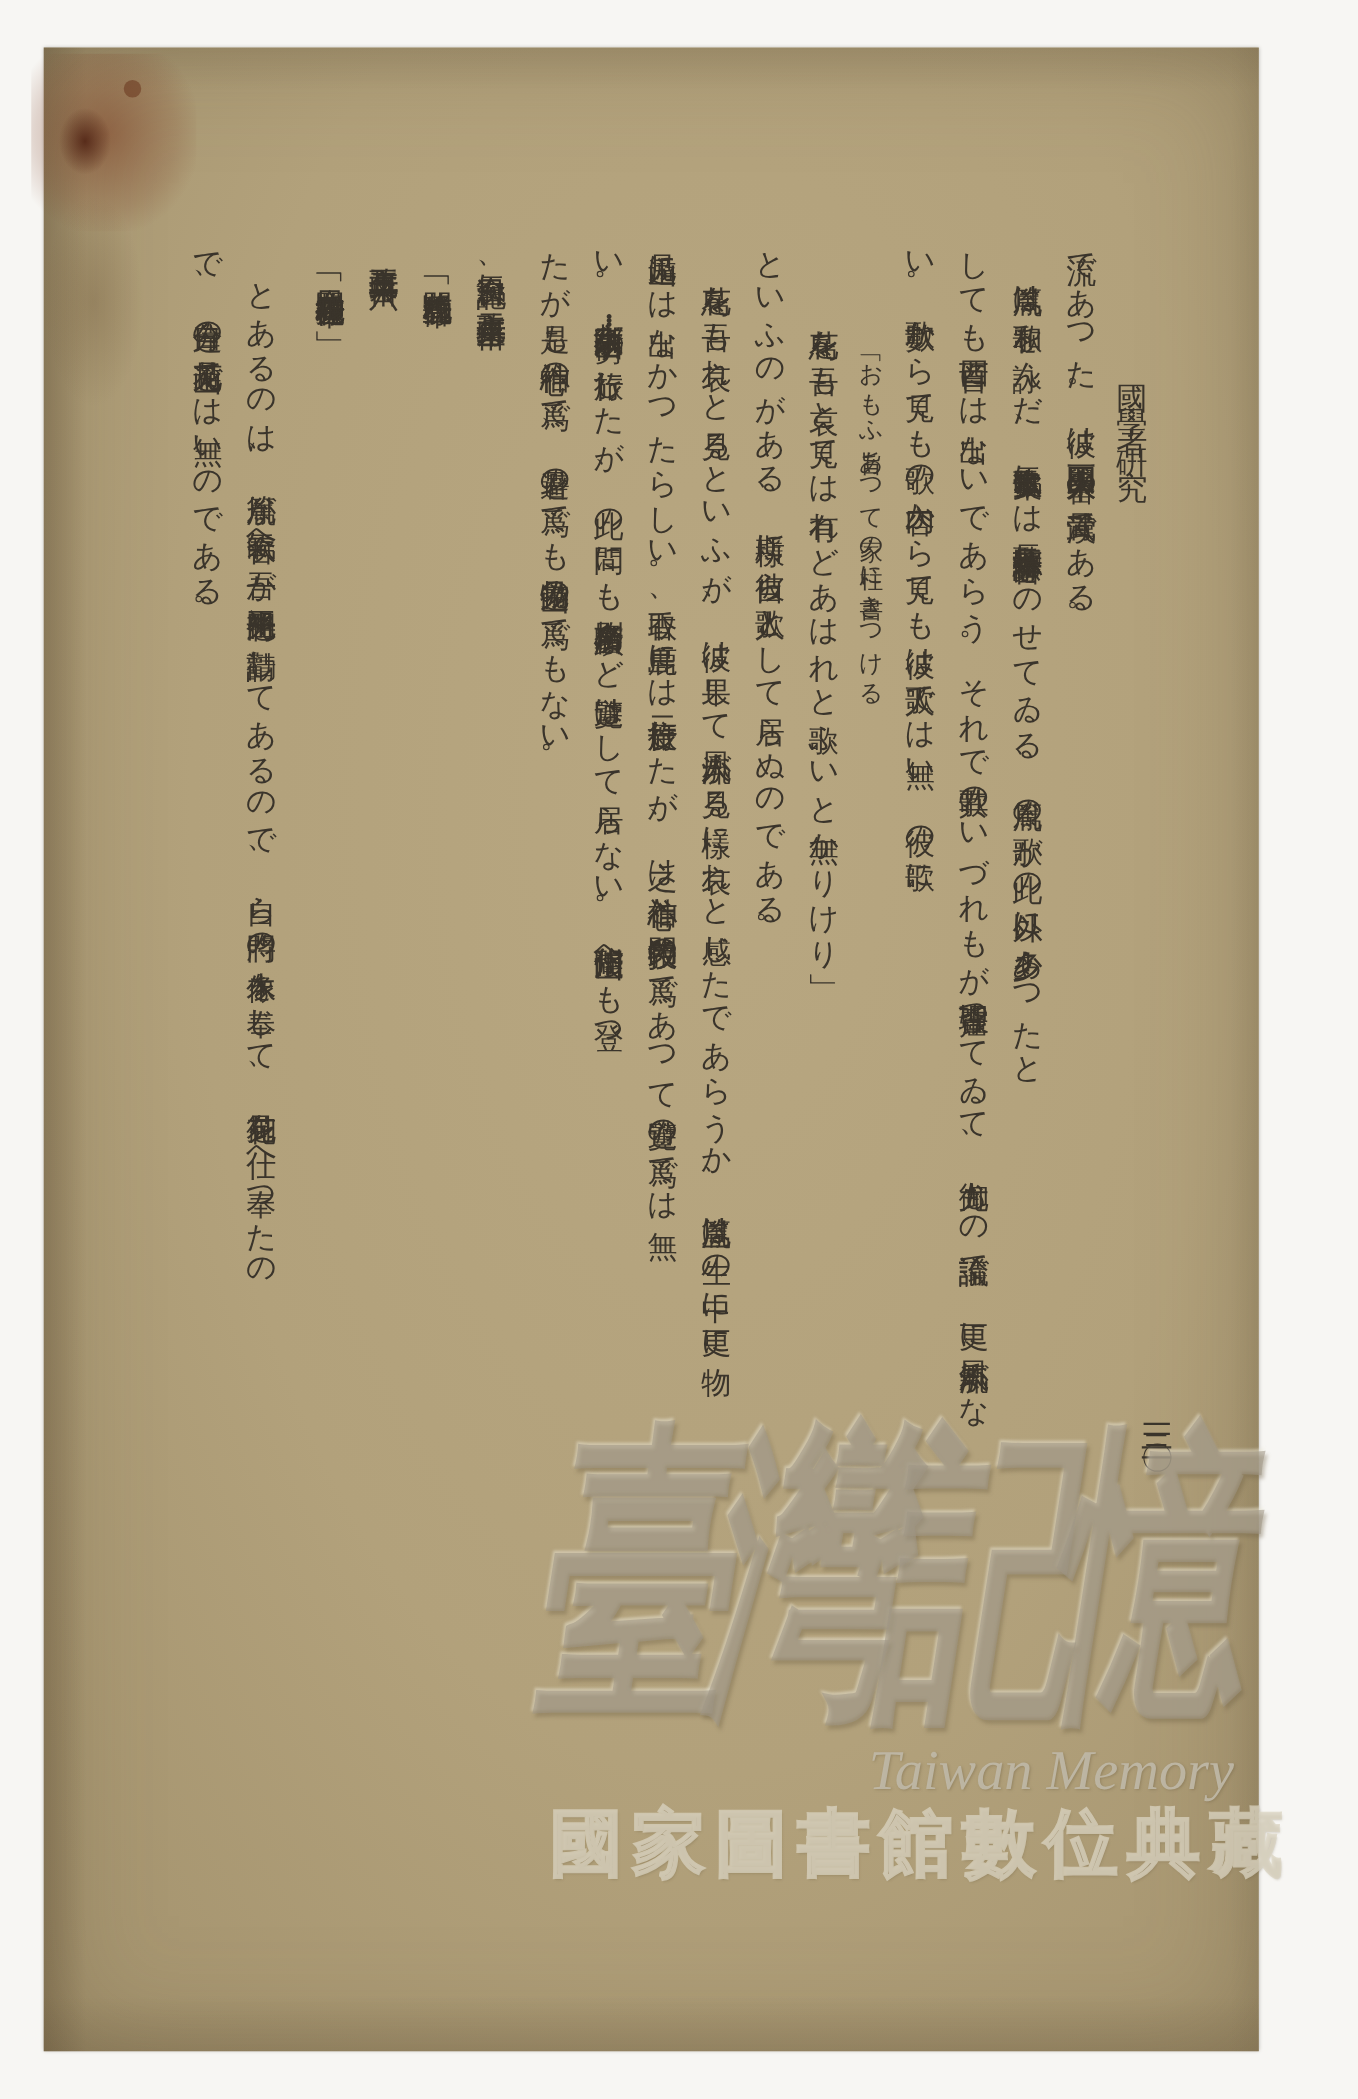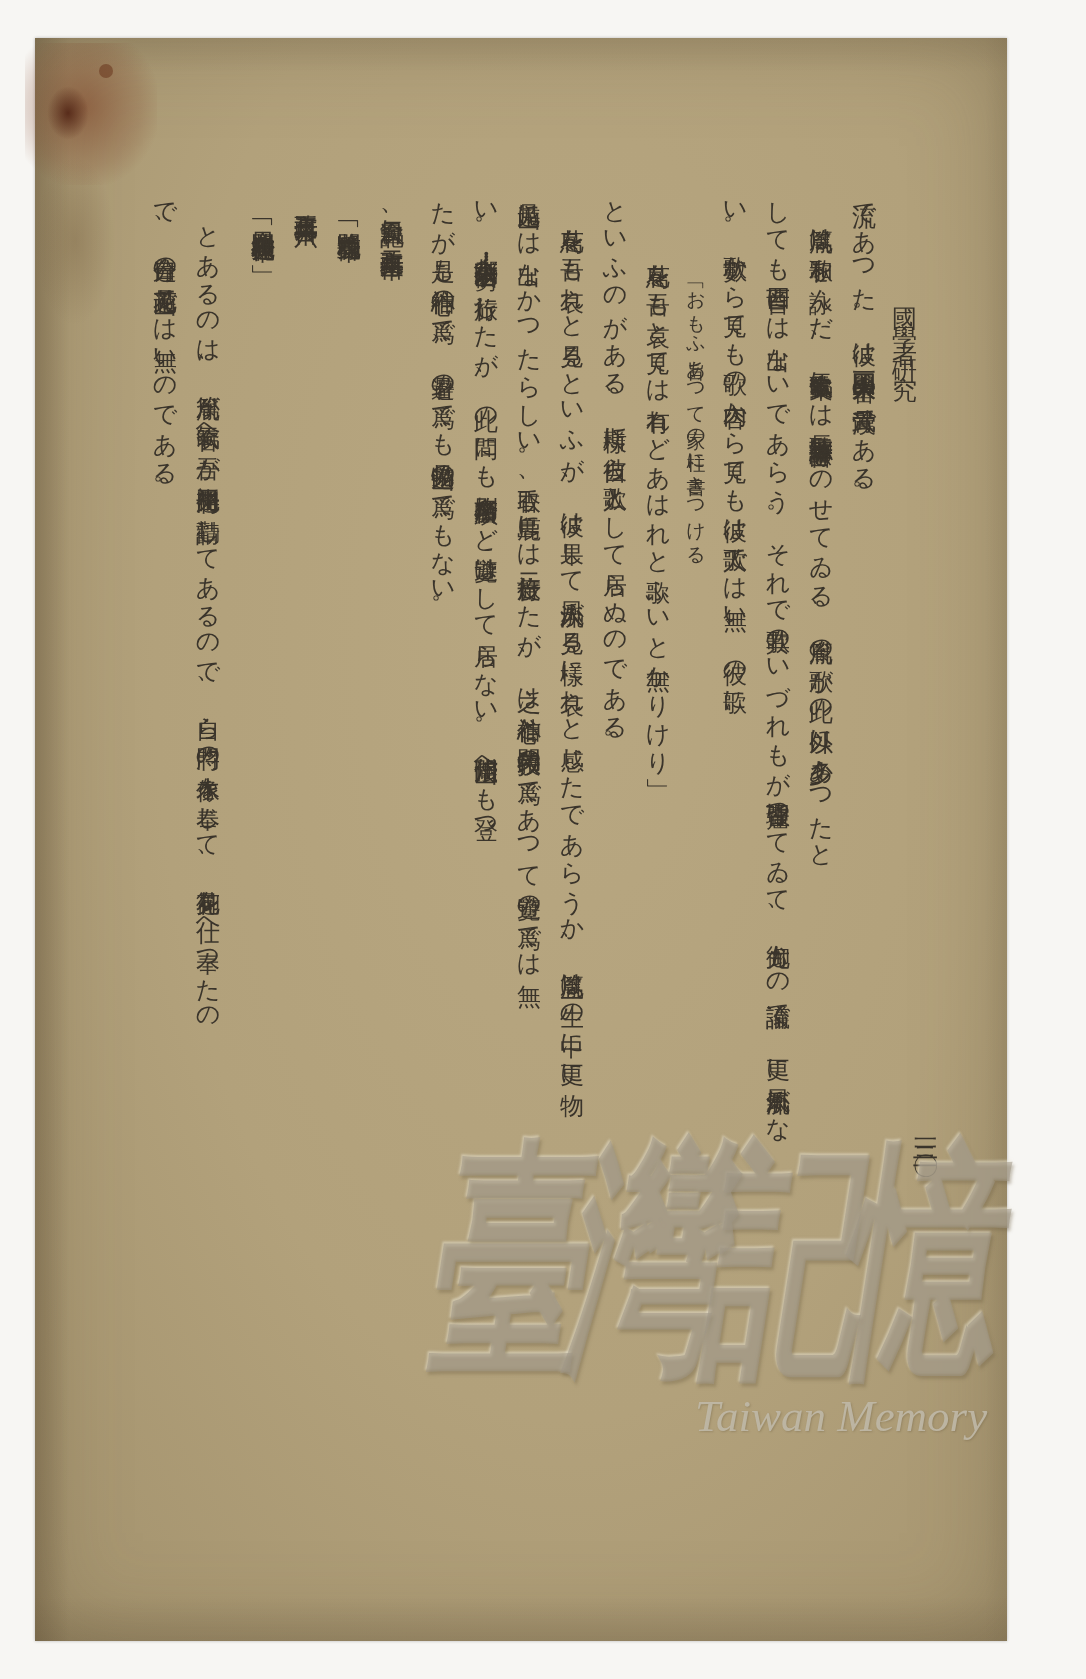--- a/index.html
+++ b/index.html
@@ -108,14 +108,15 @@
     <div class="col" style="text-indent:16px">氣次舍日記、文政十二年三月十三日</div>
     <div class="col" style="text-indent:28px">「將門樣花見御幸」</div>
     <div class="col" style="text-indent:10px">文政十三年三月二十六日</div>
     <div class="col gap12" style="text-indent:26px">「今日將門樣御花見仕奉ル」</div>
     <div class="col" style="text-indent:25px">とあるのは、篤胤が氣吹舍へ吾が祖先平將門を勸請してあるので、自ら將門の木像を奉じて、御花見を仕へ奉つたの</div>
     <div class="col">で、自分達の花見遊山では無いのである。</div>
   </div>
 
   <div class="wm wm-callig">臺灣記憶</div>
   <div class="wm wm-latin">Taiwan Memory</div>
+  <div class="wm wm-inst">國家圖書館數位典藏</div>
 
 </div>
 
 </body></html>

